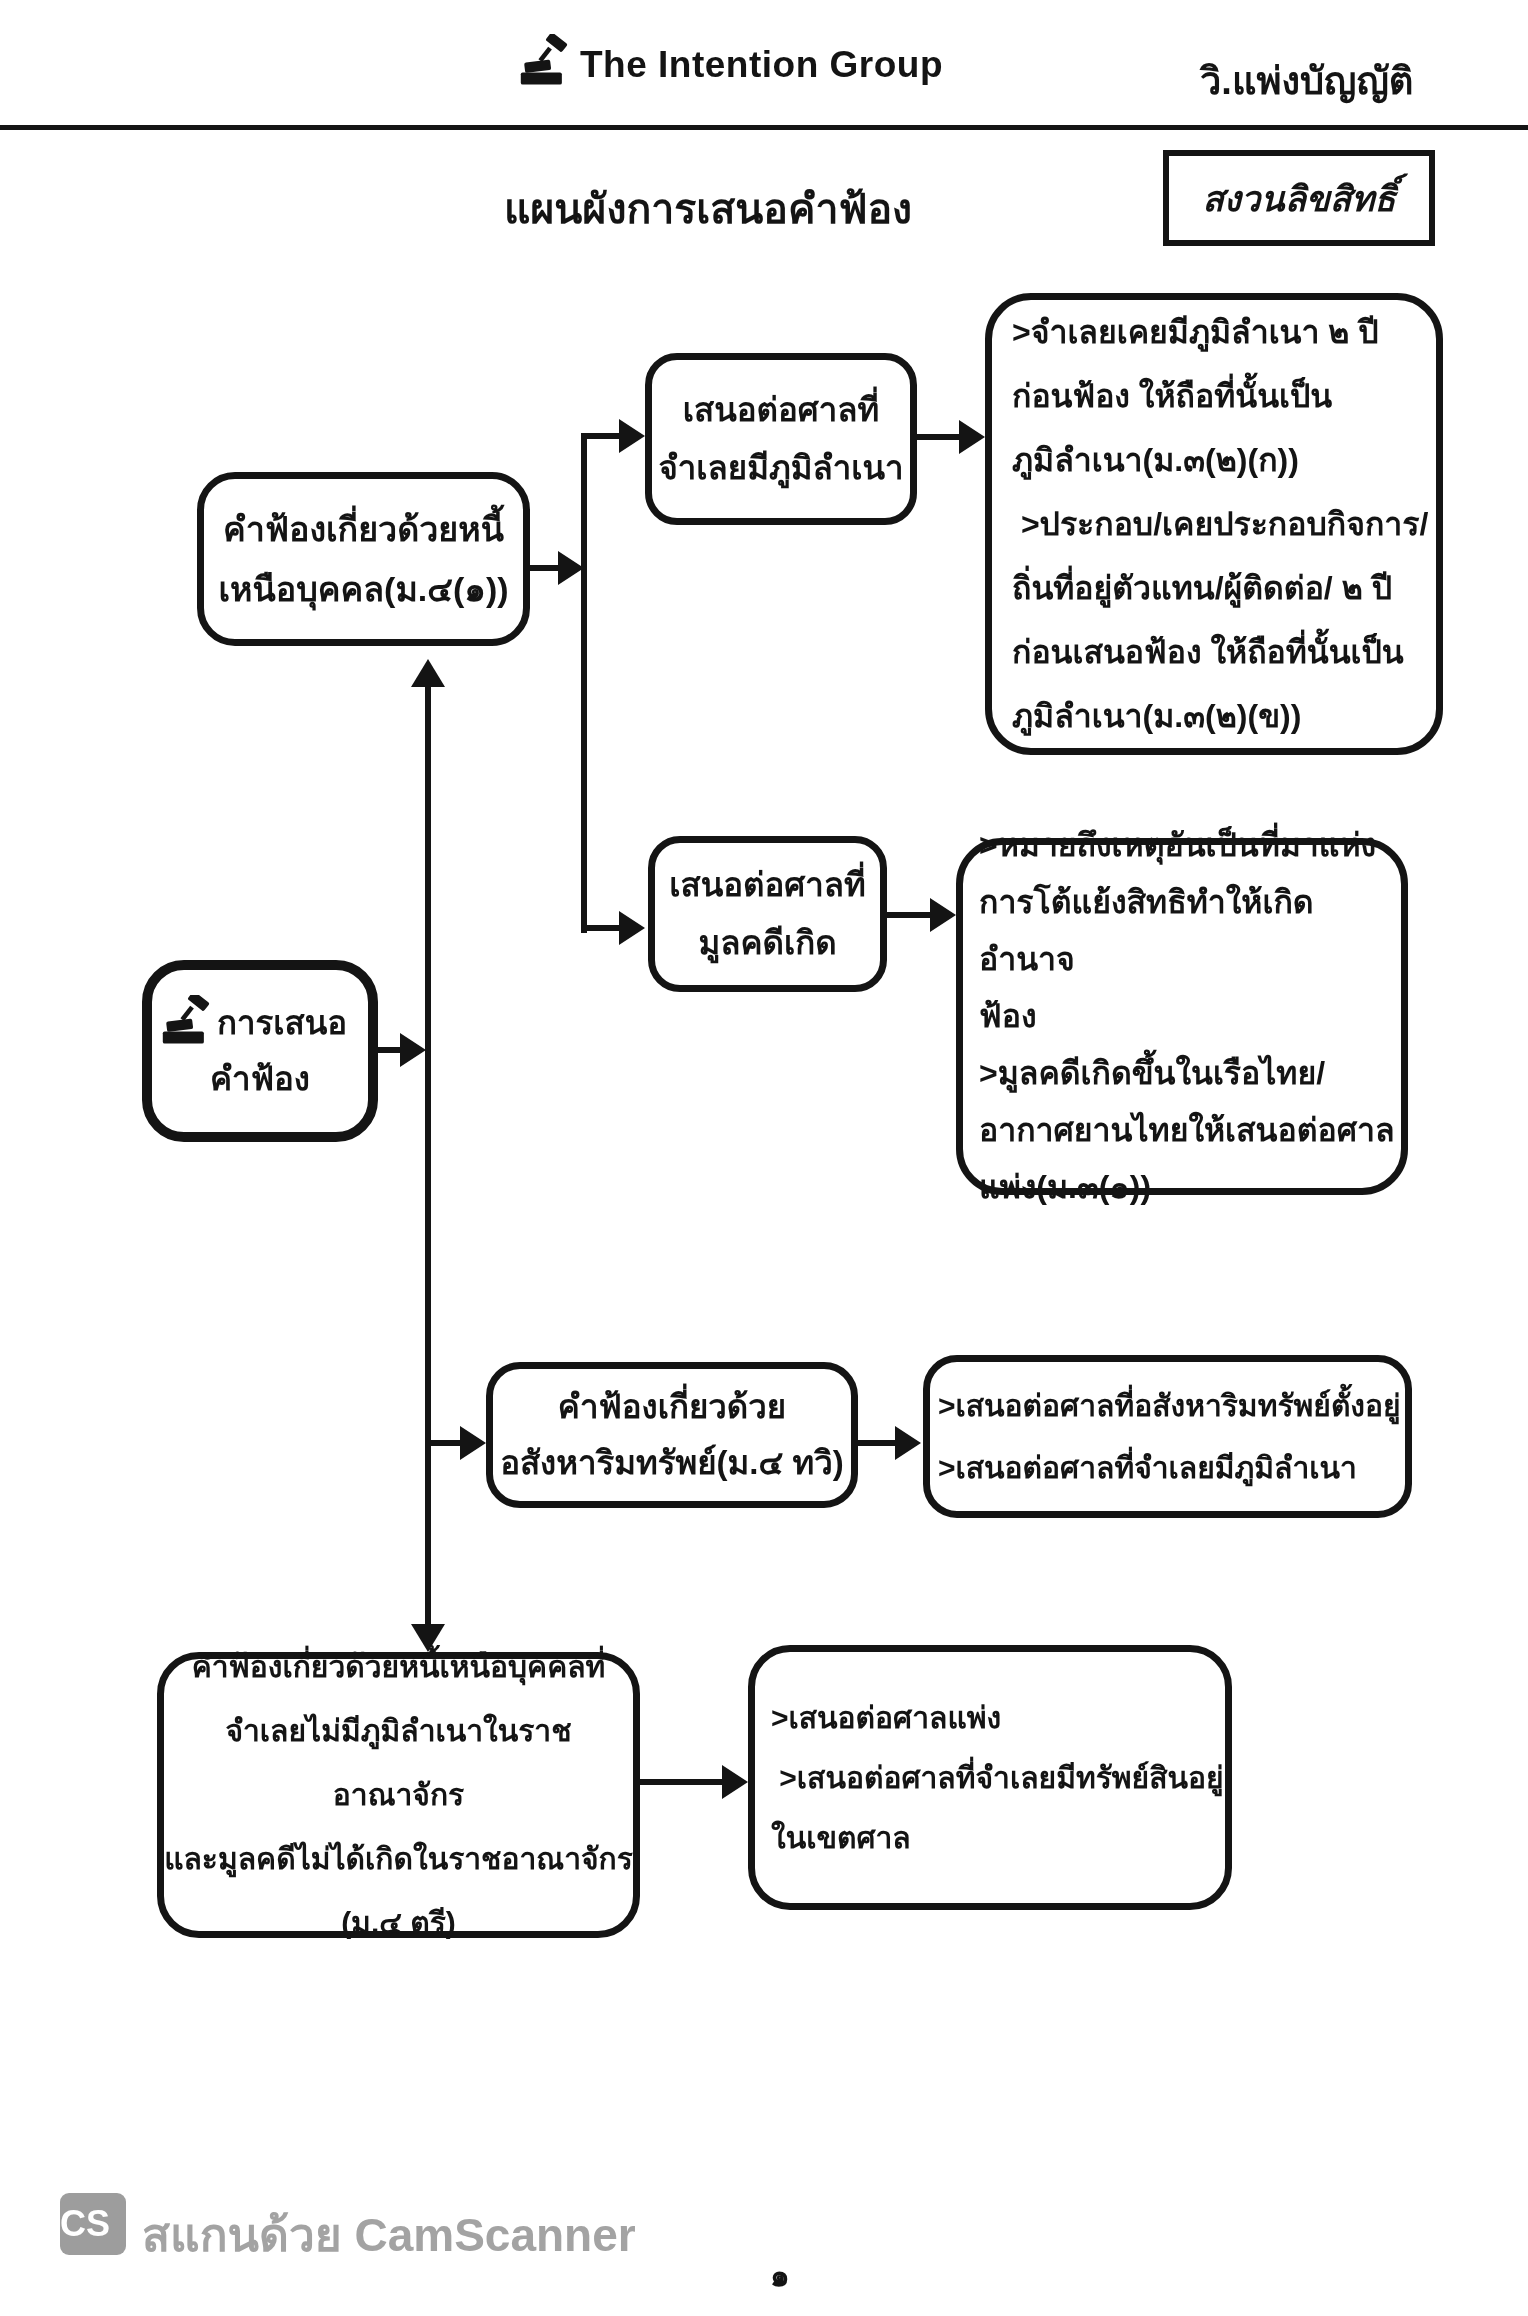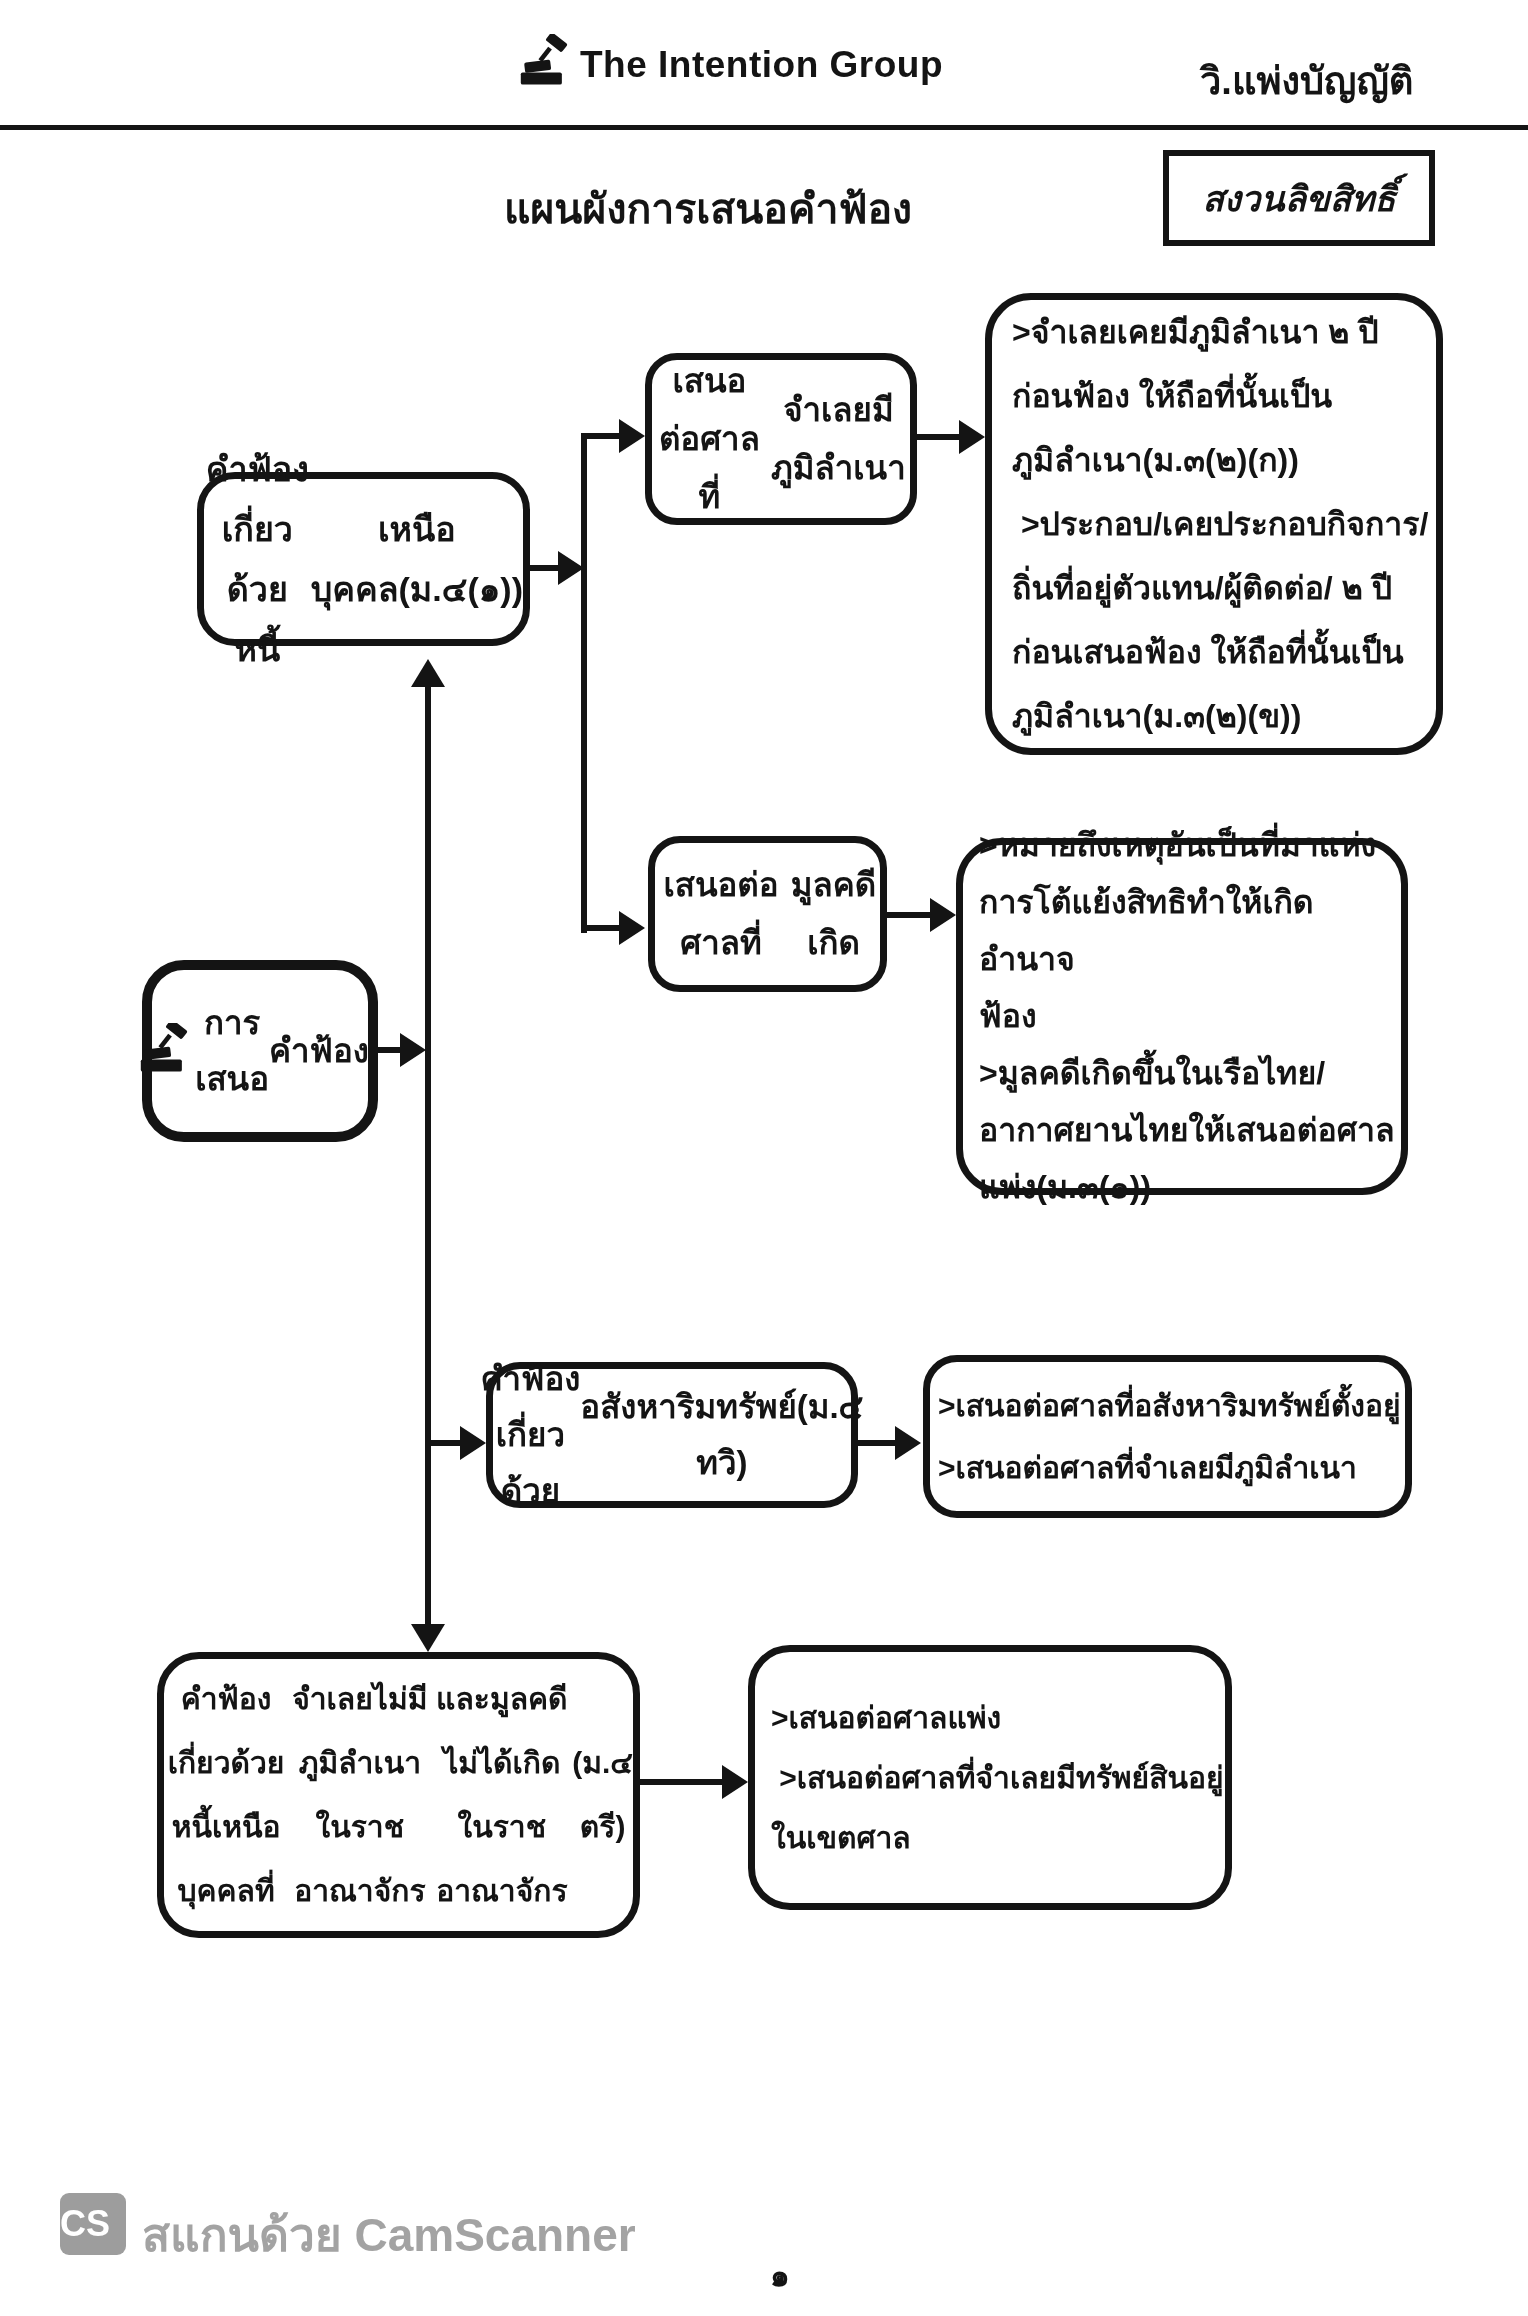--- a/index.html
+++ b/index.html
@@ -16,21 +16,21 @@
   .subject{left:1200px;top:50px;font-size:38px;font-weight:700;}
   .title{left:448px;top:176px;width:520px;text-align:center;font-size:41px;font-weight:700;}
   .copy-box{
     position:absolute;left:1163px;top:150px;width:272px;height:96px;border:6px solid #141414;
     box-sizing:border-box;display:flex;align-items:center;justify-content:center;
     font-size:35px;font-weight:700;font-style:italic;background:#fff;
   }
   
   .box{
     position:absolute;box-sizing:border-box;background:#fff;border:7px solid #141414;
-    display:flex;flex-direction:row;align-items:center;justify-content:center;
+    display:flex;flex-direction:column;align-items:center;justify-content:center;
     font-weight:700;text-align:center;
   }
   .note{
     position:absolute;box-sizing:border-box;background:#fff;border:7px solid #141414;
     display:flex;flex-direction:column;justify-content:center;
     font-weight:700;text-align:left;
   }
   .note div{white-space:pre-wrap;}
   .box-a{left:197px;top:472px;width:333px;height:174px;border-radius:38px;font-size:34px;line-height:60px;}
   .box-b{left:645px;top:353px;width:272px;height:172px;border-radius:32px;font-size:33px;line-height:58px;}

